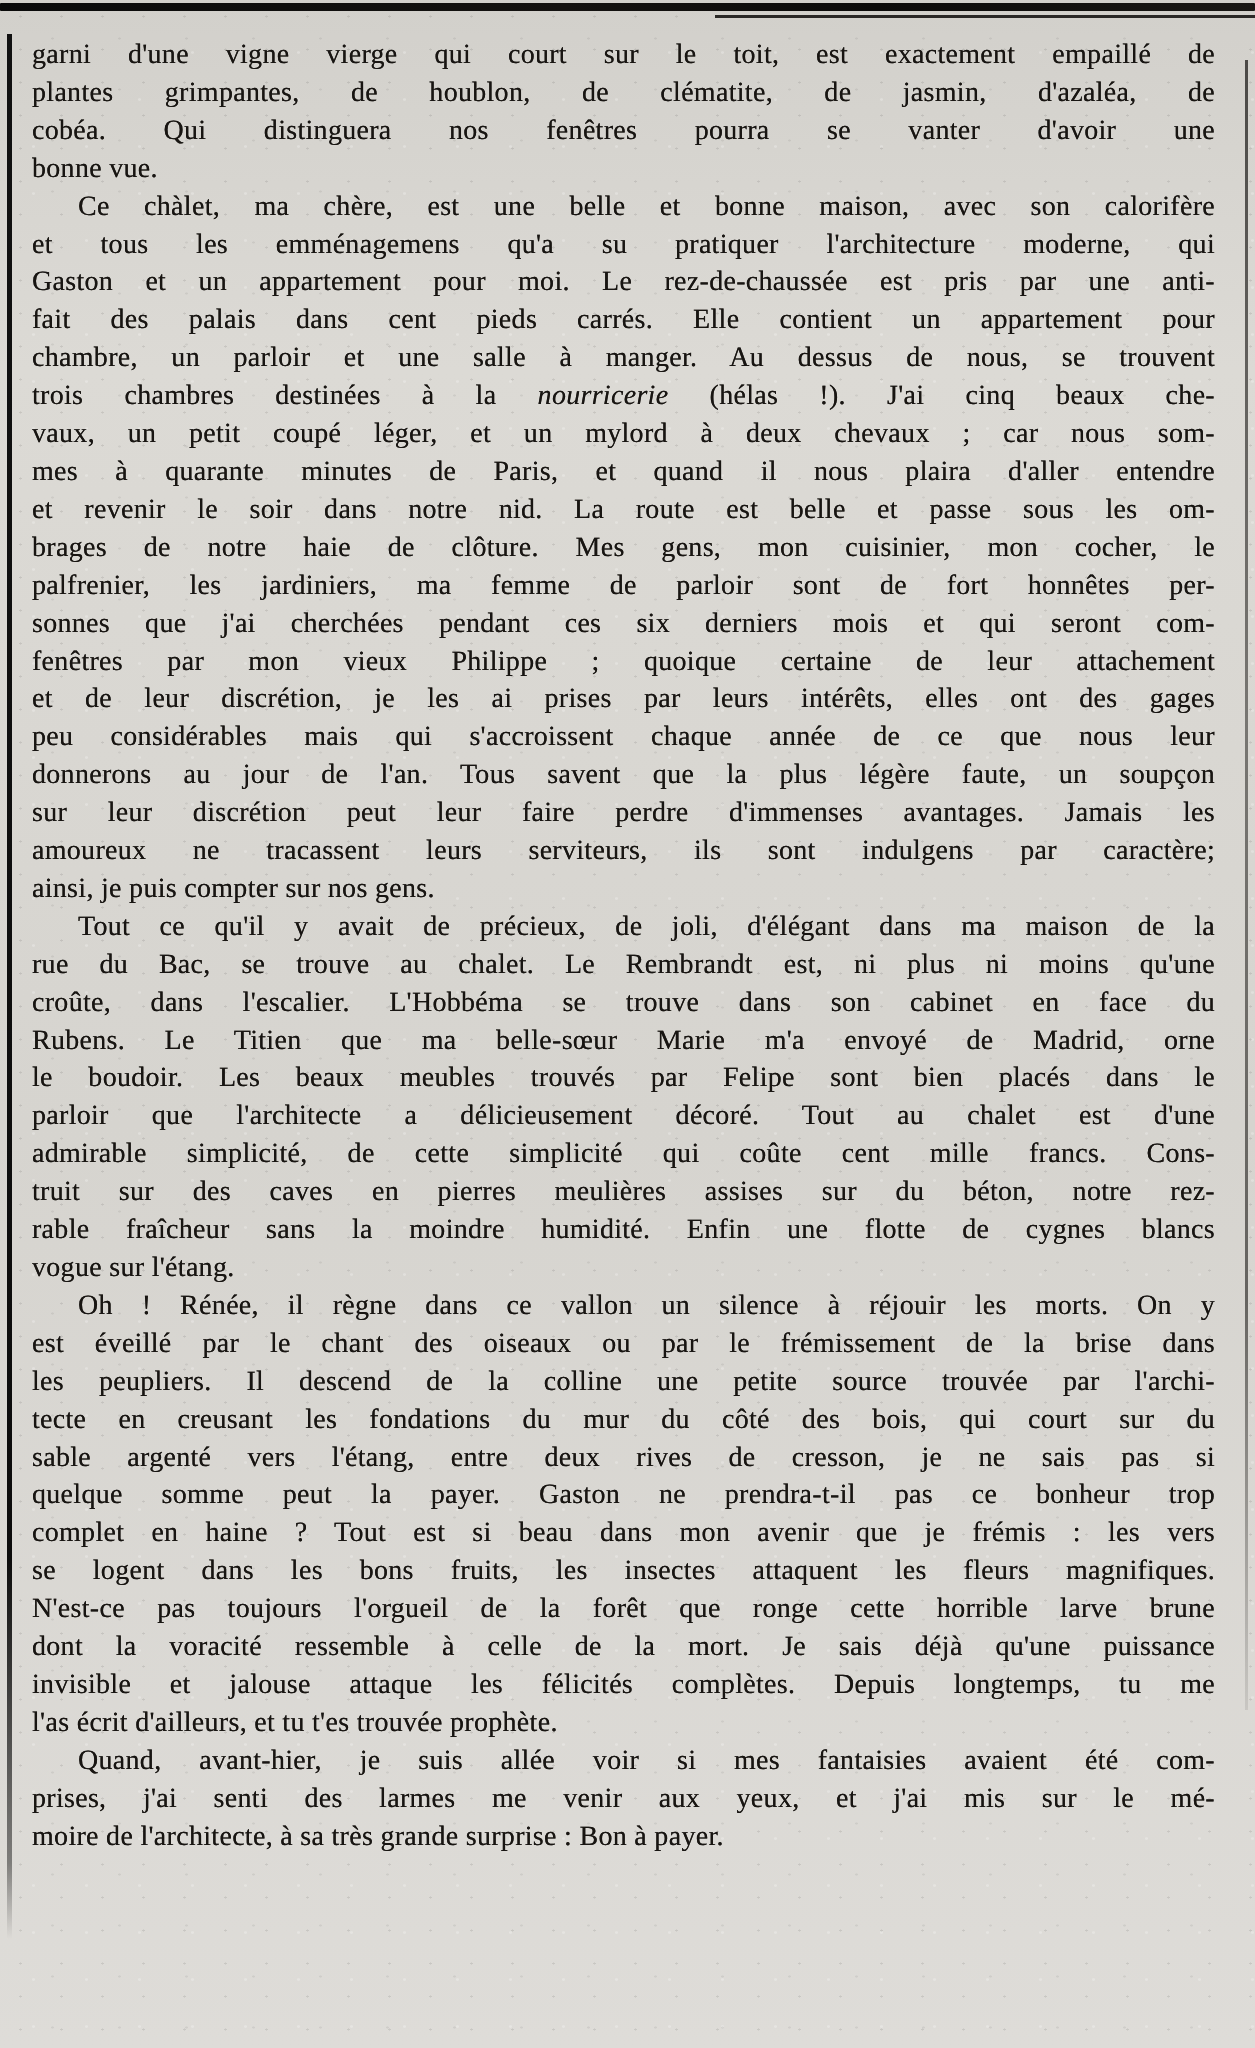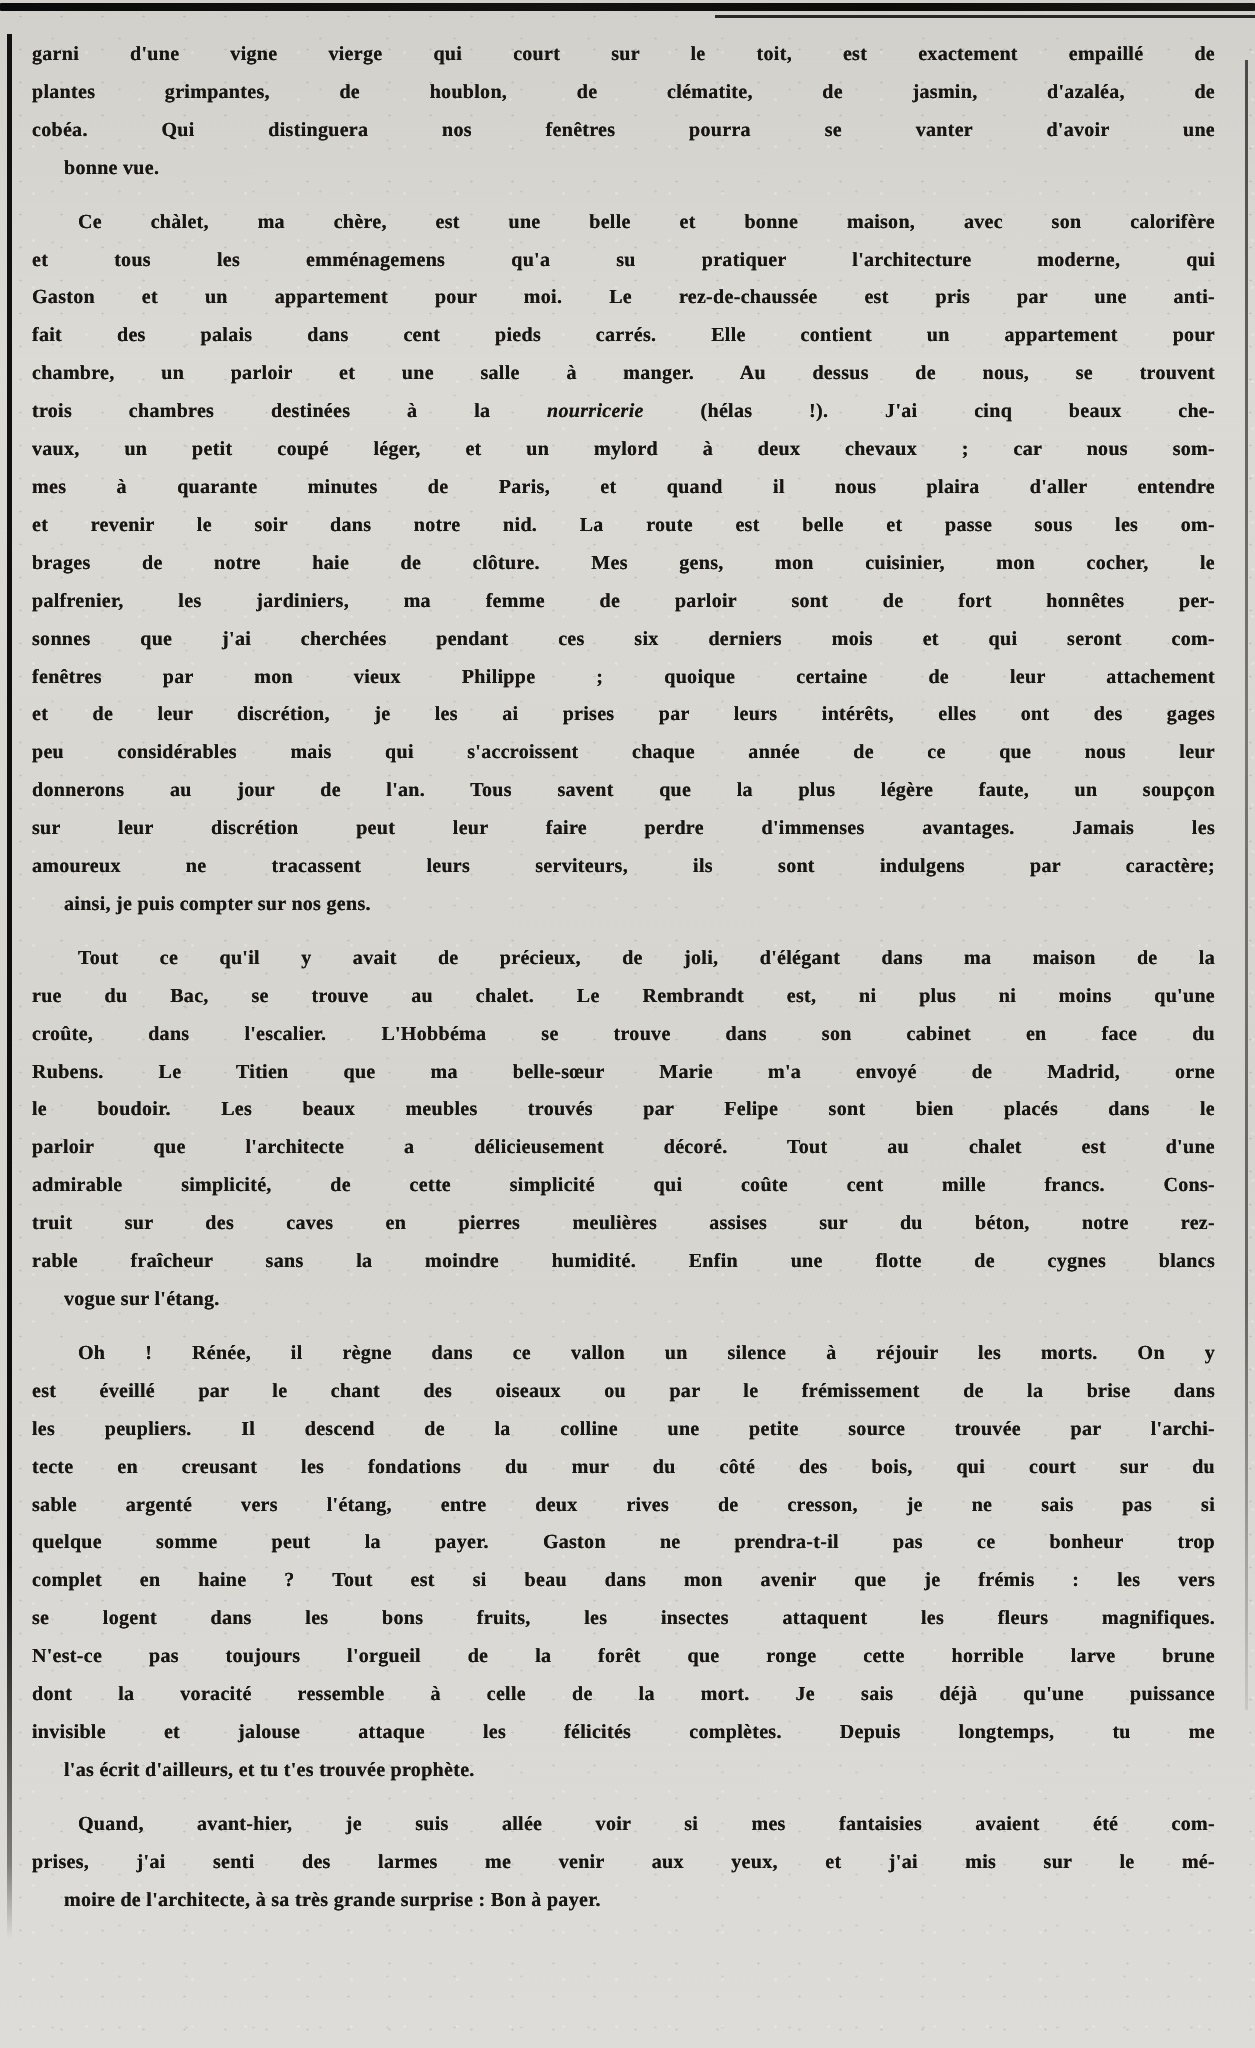--- a/index.html
+++ b/index.html
@@ -42,41 +42,39 @@
   .right-column-rule {
     top: 60px; right: 7px; width: 3px; height: 1650px;
     background: linear-gradient(180deg, rgba(30,28,26,0.75) 0%, rgba(40,38,35,0.55) 40%, rgba(40,38,35,0.65) 75%, rgba(40,38,35,0.1) 100%);
   }
   .page-text {
     position: absolute;
     top: 36px;
     left: 32px;
     right: 40px;
     color: #181512;
-    font-size: 20px;
+    font-size: 28px;
     line-height: 37.9px;
-    font-weight: 700;
+    font-weight: 400;
     letter-spacing: 0.3px;
     text-rendering: geometricPrecision;
     
     text-shadow: 0 0 0.6px rgba(24,21,18,0.85);
   }
   .paragraph { margin: 0; }
   .text-line {
     text-align: justify;
     text-align-last: justify;
     white-space: normal;
   }
   .text-line.para-last {
     text-align-last: left;
-    margin-left: 32px;
   }
   .paragraph.indented .text-line:first-child {
     text-indent: 46px;
-    margin-top: 16px;
   }
   .text-line i { font-style: italic; }
 </style>
 </head>
 <body>
 
 <div class="rule top-rule"></div>
 <div class="rule top-rule-secondary"></div>
 <div class="rule left-column-rule"></div>
 <div class="rule right-column-rule"></div>

